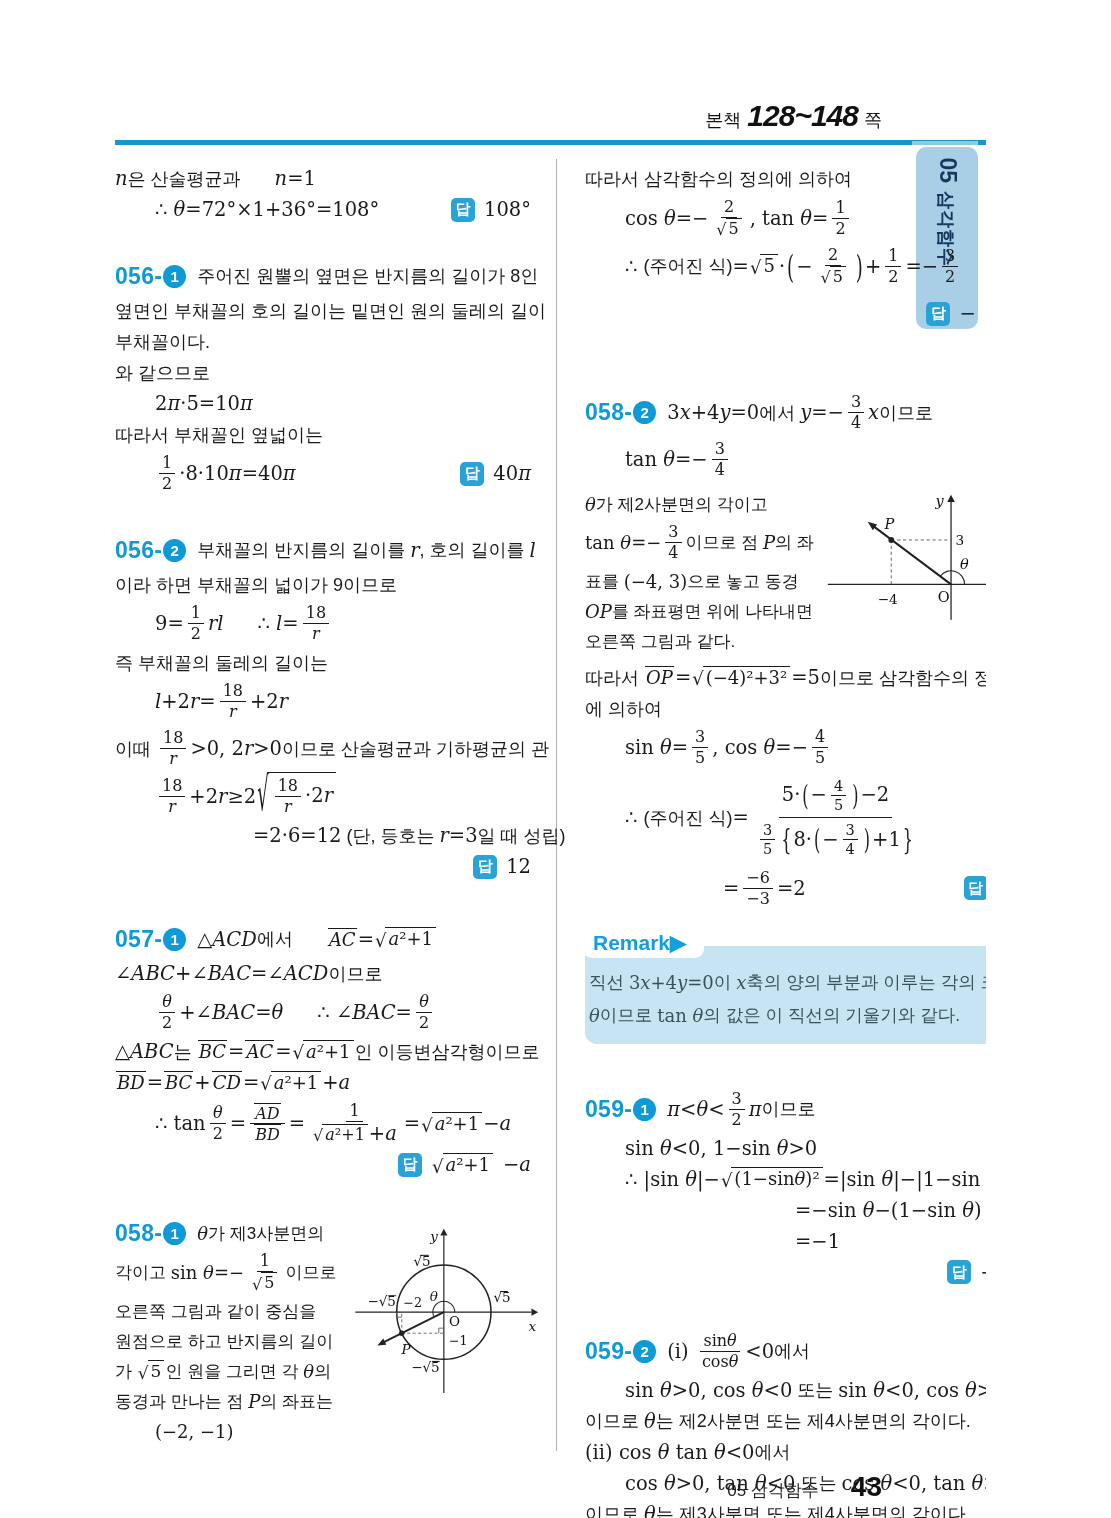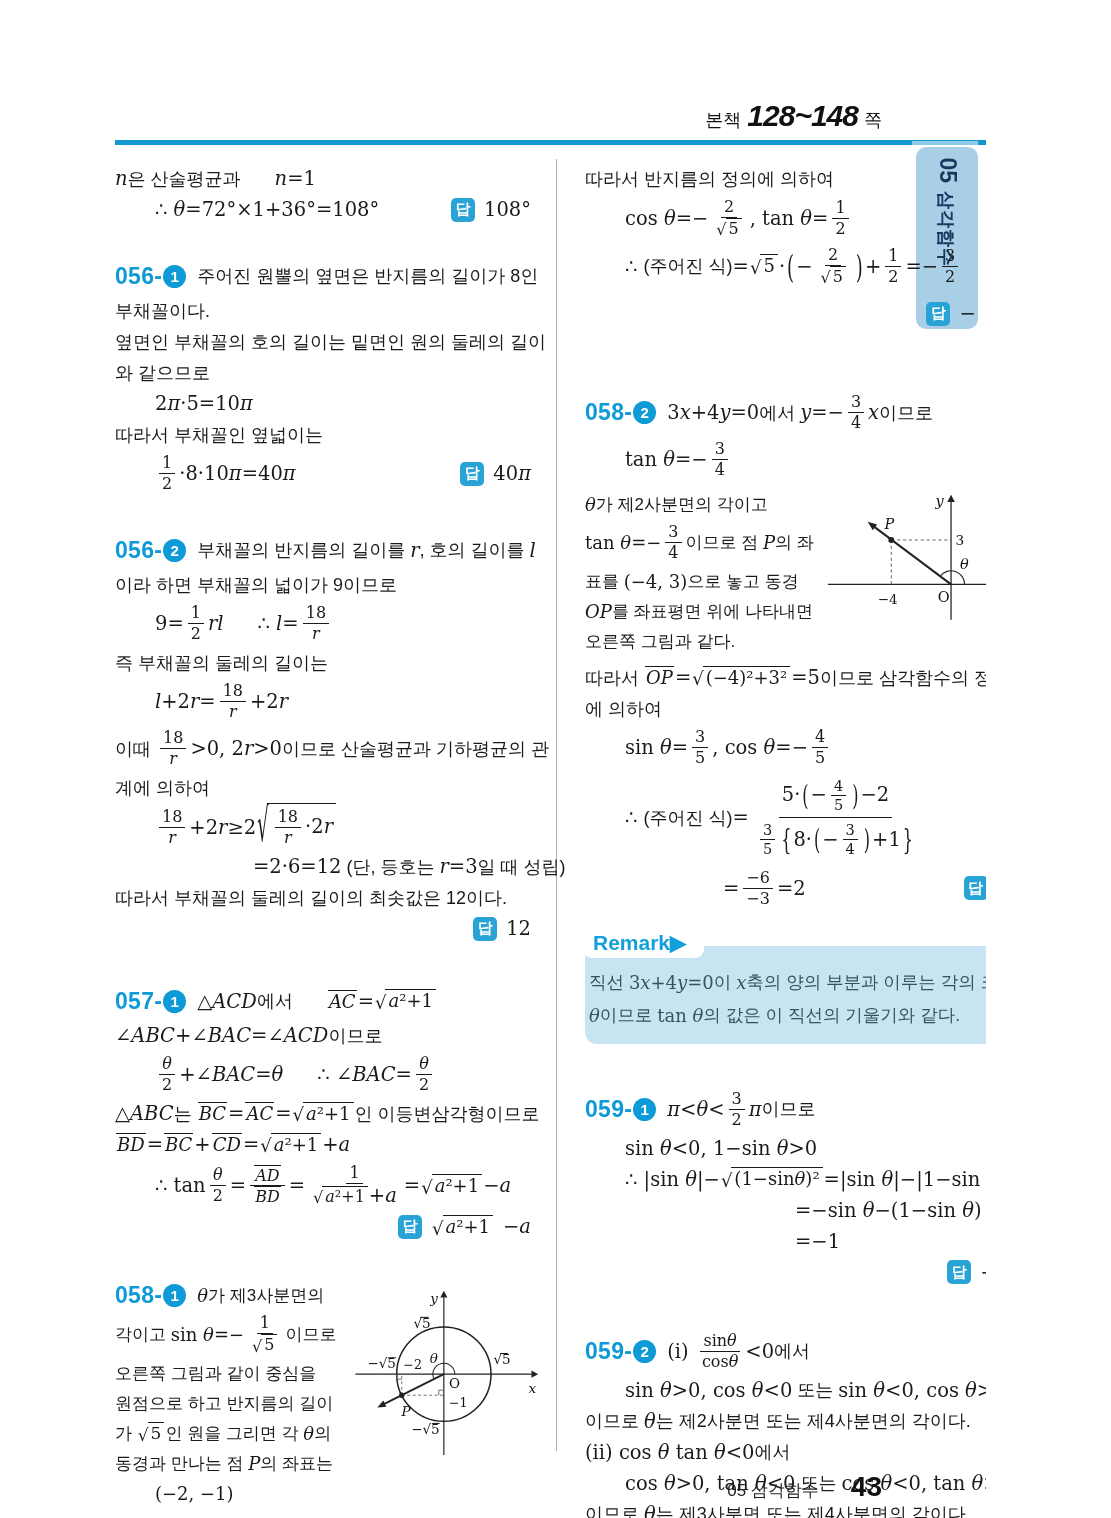--- a/index.html
+++ b/index.html
@@ -114,24 +114,24 @@
           </span>
         </div>
       </div>
     <section id="s056_1" class="block">
         <div class="line head">
           <span class="pnum">056-</span>
           <span class="circ">1</span>
           <span class="k">주어진 원뿔의 옆면은 반지름의 길이가 8인</span>
         </div>
         <div class="line">
+          <span class="k">옆면인 부채꼴의 호의 길이는 밑면인 원의 둘레의 길이</span>
+        </div>
+        <div class="line">
           <span class="k">부채꼴이다.</span>
-        </div>
-        <div class="line">
-          <span class="k">옆면인 부채꼴의 호의 길이는 밑면인 원의 둘레의 길이</span>
         </div>
         <div class="line">
           <span class="k">와 같으므로</span>
         </div>
         <div class="line i1">
           <span class="m">2<i>π</i>·5=10<i>π</i></span>
         </div>
         <div class="line">
           <span class="k">따라서 부채꼴인 옆넓이는</span>
         </div>
@@ -186,42 +186,36 @@
         </div>
         <div class="line">
           <span class="k">이때 </span>
           <span class="frac">
             <span class="fn">18</span>
             <span class="fd"><i>r</i></span>
           </span>
           <span class="m">&gt;0, 2<i>r</i>&gt;0</span>
           <span class="k">이므로 산술평균과 기하평균의 관</span>
         </div>
-        <div class="line">
-          <span class="k">계에 의하여</span>
-        </div>
         <div class="line i1">
           <span class="frac">
             <span class="fn">18</span>
             <span class="fd"><i>r</i></span>
           </span>
           <span class="m">+2<i>r</i>≥2</span>
           <span class="sqrt tall">
             <span class="sqsym">√</span>
             <span class="sqbody"><span class="frac"><span class="fn">18</span><span class="fd"><i>r</i></span></span><span class="m">·2<i>r</i></span></span>
           </span>
         </div>
         <div class="line i2">
           <span class="m">=2·6=12</span>
           <span class="k"> (단, 등호는 </span>
           <span class="m"><i>r</i>=3</span>
           <span class="k">일 때 성립)</span>
-        </div>
-        <div class="line">
-          <span class="k">따라서 부채꼴의 둘레의 길이의 최솟값은 12이다.</span>
         </div>
         <div class="line">
           <span class="ans">
             <span class="badge">답</span>
             <span class="m">12</span>
           </span>
         </div>
       </section>
     <section id="s057_1" class="block">
         <div class="line head">
@@ -387,21 +381,21 @@
           <text x="70" y="152" text-anchor="middle" class="it">P</text>
           <text x="110" y="173" text-anchor="end">−√5</text>
         </svg>
       </figure>
     </section>
   </div>
 
   <div class="col col-right">
     <div id="b_right_intro" class="block">
         <div class="line">
-          <span class="k">따라서 반지름의 정의에 의하여</span>
+          <span class="k">따라서 삼각함수의 정의에 의하여</span>
         </div>
         <div class="line i1">
           <span class="m"><span>cos</span> <i>θ</i>=−</span>
           <span class="frac">
             <span class="fn">2</span>
             <span class="fd"><span class="sqrt"><span class="sqsym">√</span><span class="sqbody">5</span></span></span>
           </span>
           <span class="m">, <span>tan</span> <i>θ</i>=</span>
           <span class="frac">
             <span class="fn">1</span>

